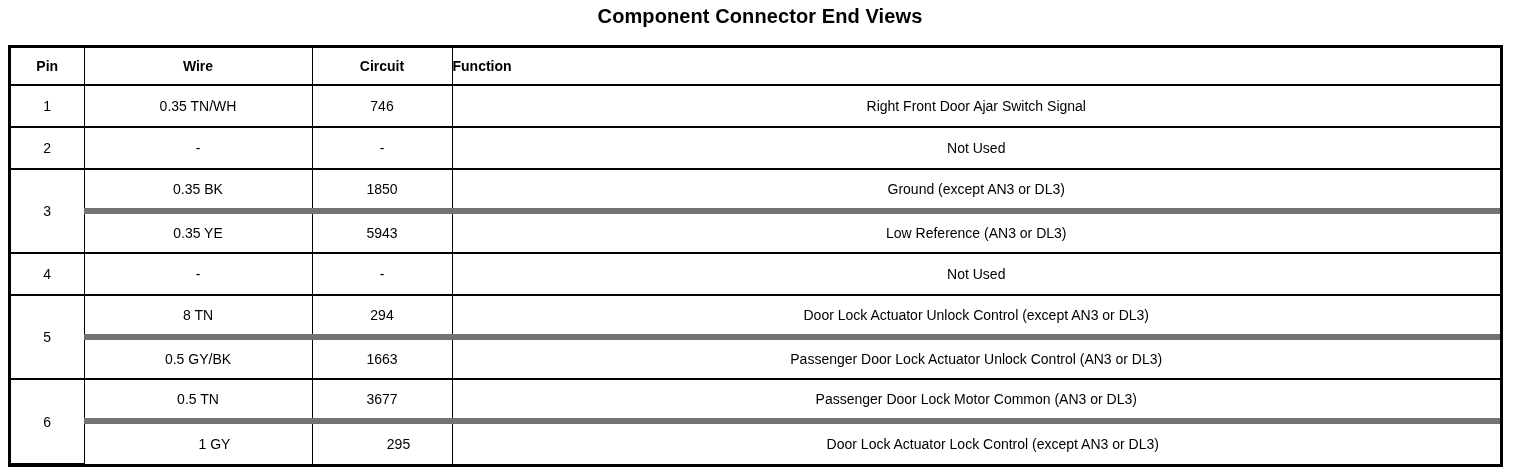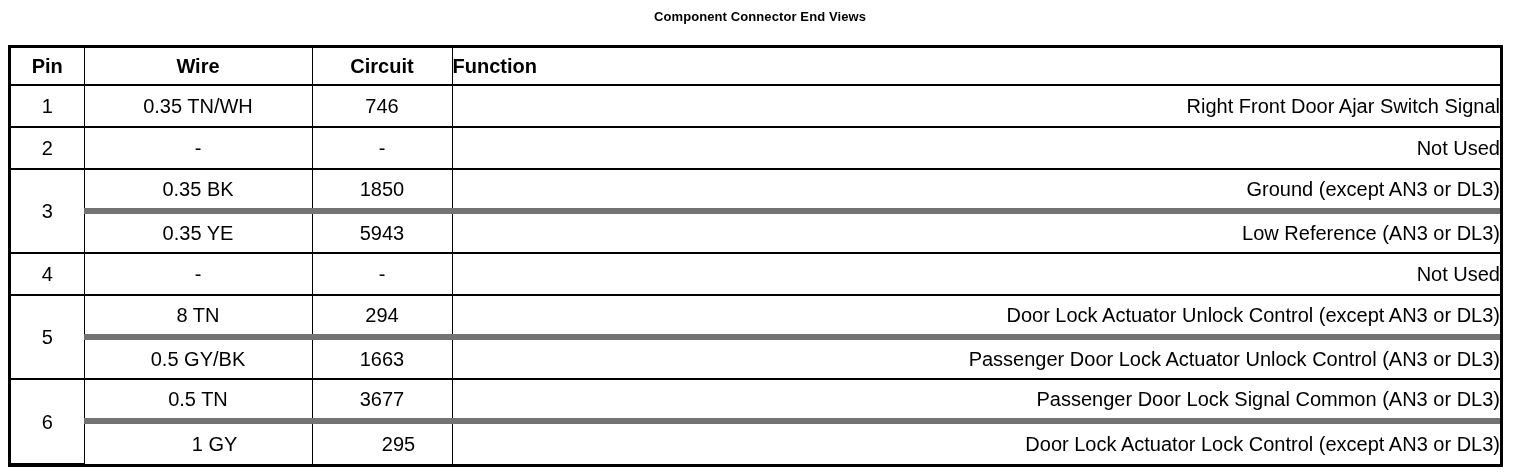--- a/index.html
+++ b/index.html
@@ -18,21 +18,21 @@
   .page {
     position: relative;
     width: 1520px;
     height: 476px;
     box-sizing: border-box;
   }
 
   .doc-title {
     width: 1520px;
     text-align: center;
-    font-size: 13px;
+    font-size: 20px;
     font-weight: bold;
     line-height: 19px;
     padding-top: 7px;
     letter-spacing: 0.1px;
     white-space: nowrap;
   }
 
   .table-wrap {
     position: absolute;
     left: 8px;
@@ -41,21 +41,21 @@
     height: 422px;
     box-sizing: border-box;
     border: 3px solid #000000;
   }
 
   table.conn {
     width: 100%;
     height: 100%;
     border-collapse: collapse;
     table-layout: fixed;
-    font-size: 20px;
+    font-size: 14px;
   }
 
   table.conn col.c-pin     { width: 73px; }
   table.conn col.c-wire    { width: 228px; }
   table.conn col.c-circuit { width: 140px; }
   table.conn col.c-func    { width: auto; }
 
   table.conn th,
   table.conn td {
     border: 1px solid #000000;
@@ -77,21 +77,21 @@
   td.pin-cell {
     text-align: center;
     border-top: 2px solid #000000;
     border-bottom: 2px solid #000000;
   }
   td.wire-cell,
   td.circuit-cell {
     text-align: center;
   }
   td.func-cell {
-    text-align: right;
+    text-align: center;
     padding-left: 8px;
   }
 
   
   tr.group-start > td,
   tr.group-start > th {
     border-top: 2px solid #000000;
   }
   tr.sub-row > td {
     border-top: 6px solid #737373;
@@ -164,21 +164,21 @@
           </tr>
           <tr class="sub-row">
             <td class="wire-cell">0.5 GY/BK</td>
             <td class="circuit-cell">1663</td>
             <td class="func-cell">Passenger Door Lock Actuator Unlock Control (AN3 or DL3)</td>
           </tr>
           <tr class="group-start">
             <td class="pin-cell" rowspan="2">6</td>
             <td class="wire-cell">0.5 TN</td>
             <td class="circuit-cell">3677</td>
-            <td class="func-cell">Passenger Door Lock Signal Common (AN3 or DL3)</td>
+            <td class="func-cell">Passenger Door Lock Motor Common (AN3 or DL3)</td>
           </tr>
           <tr class="sub-row">
             <td class="wire-cell">1 GY</td>
             <td class="circuit-cell">295</td>
             <td class="func-cell">Door Lock Actuator Lock Control (except AN3 or DL3)</td>
           </tr>
         </tbody>
     </table>
   </div>
 

